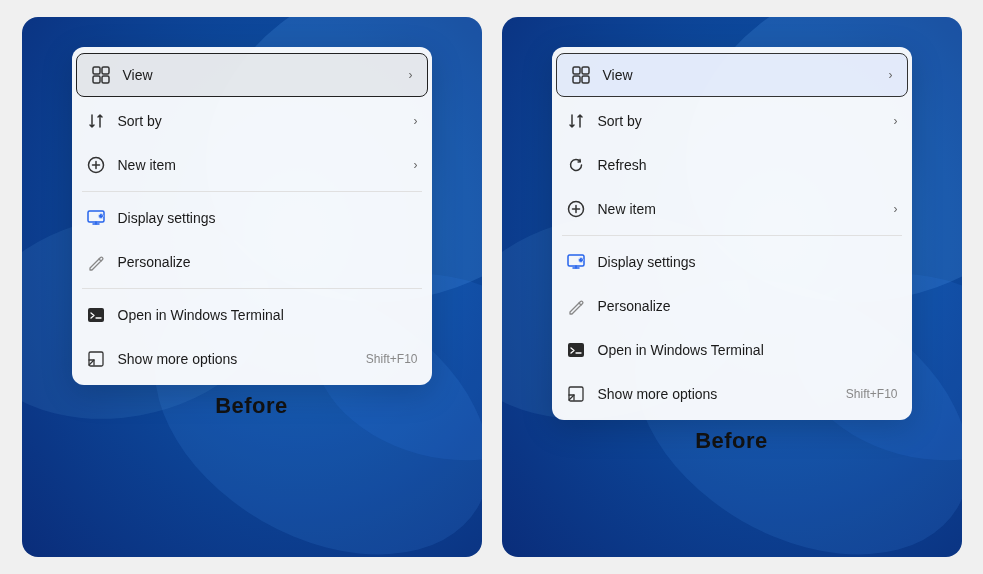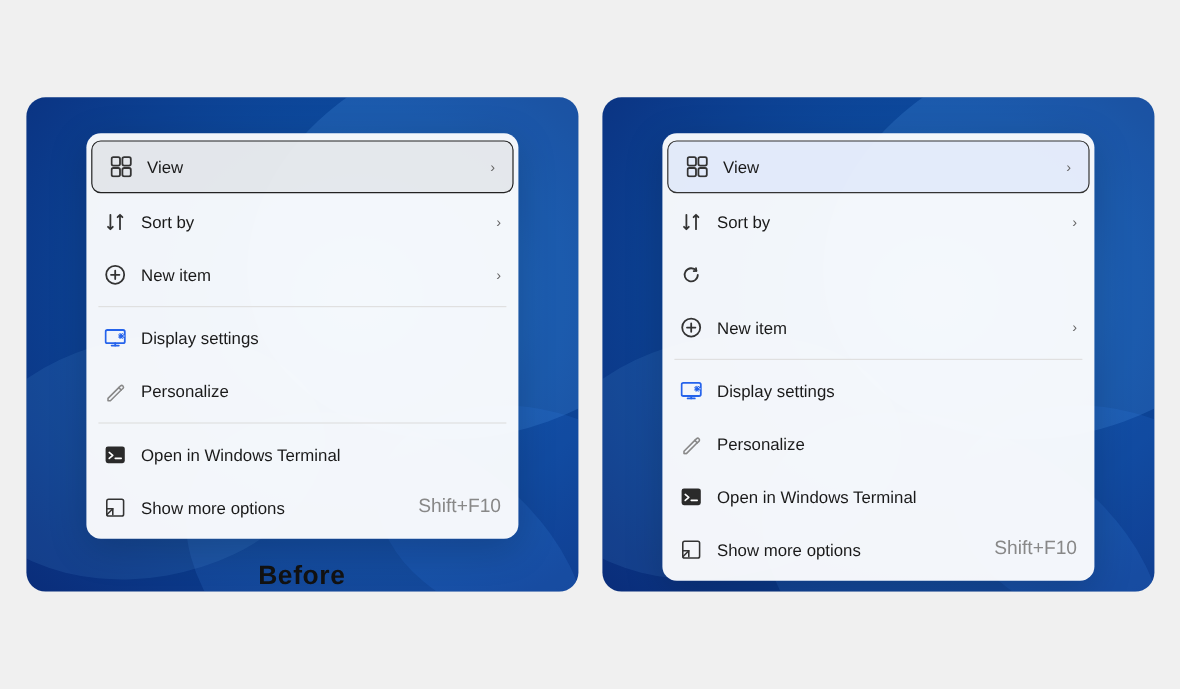--- a/index.html
+++ b/index.html
@@ -10,21 +10,21 @@
       font-family: 'Segoe UI', Arial, sans-serif;
       display: flex;
       align-items: center;
       justify-content: center;
       gap: 20px;
       overflow: hidden;
     }
 
     .panel {
       width: 460px;
-      height: 412px;
+      height: 540px;
       border-radius: 16px;
       overflow: hidden;
       position: relative;
       display: flex;
       flex-direction: column;
       align-items: center;
       justify-content: flex-start;
       padding-top: 30px;
     }
 
@@ -90,33 +90,33 @@
       font-size: 14px;
     }
 
     .menu-arrow {
       font-size: 12px;
       color: #666;
       margin-left: 8px;
     }
 
     .menu-shortcut {
-      font-size: 16px;
+      font-size: 12px;
       color: #888;
       margin-left: 8px;
     }
 
     .divider {
       height: 1px;
       background: #e0e0e0;
       margin: 4px 10px;
     }
 
     .caption {
-      margin-top: 18px;
+      margin-top: 8px;
       font-size: 22px;
       font-weight: 800;
       color: #111;
       letter-spacing: 0.5px;
       position: relative;
       z-index: 2;
     }
   </style>
 </head>
 <body>
@@ -254,20 +254,21 @@
       <span class="menu-arrow">›</span>
     </div>
 
     <div class="menu-item">
       <span class="menu-icon">
         <svg width="18" height="18" viewBox="0 0 18 18" fill="none" xmlns="http://www.w3.org/2000/svg">
           <path d="M14.5 9a5.5 5.5 0 11-1.2-3.4" stroke="#333" stroke-width="1.5" stroke-linecap="round" fill="none"></path>
           <path d="M13 3.5l.3 2.2-2.2.3" stroke="#333" stroke-width="1.5" stroke-linecap="round" stroke-linejoin="round"></path>
         </svg>
       </span>
+      <span class="menu-label">Refresh</span>
     </div>
 
     <div class="menu-item">
       <span class="menu-icon">
         <svg width="18" height="18" viewBox="0 0 18 18" fill="none" xmlns="http://www.w3.org/2000/svg">
           <circle cx="9" cy="9" r="7.5" stroke="#333" stroke-width="1.5" fill="none"></circle>
           <path d="M9 5.5v7M5.5 9h7" stroke="#333" stroke-width="1.5" stroke-linecap="round"></path>
         </svg>
       </span>
       <span class="menu-label">New item</span>

